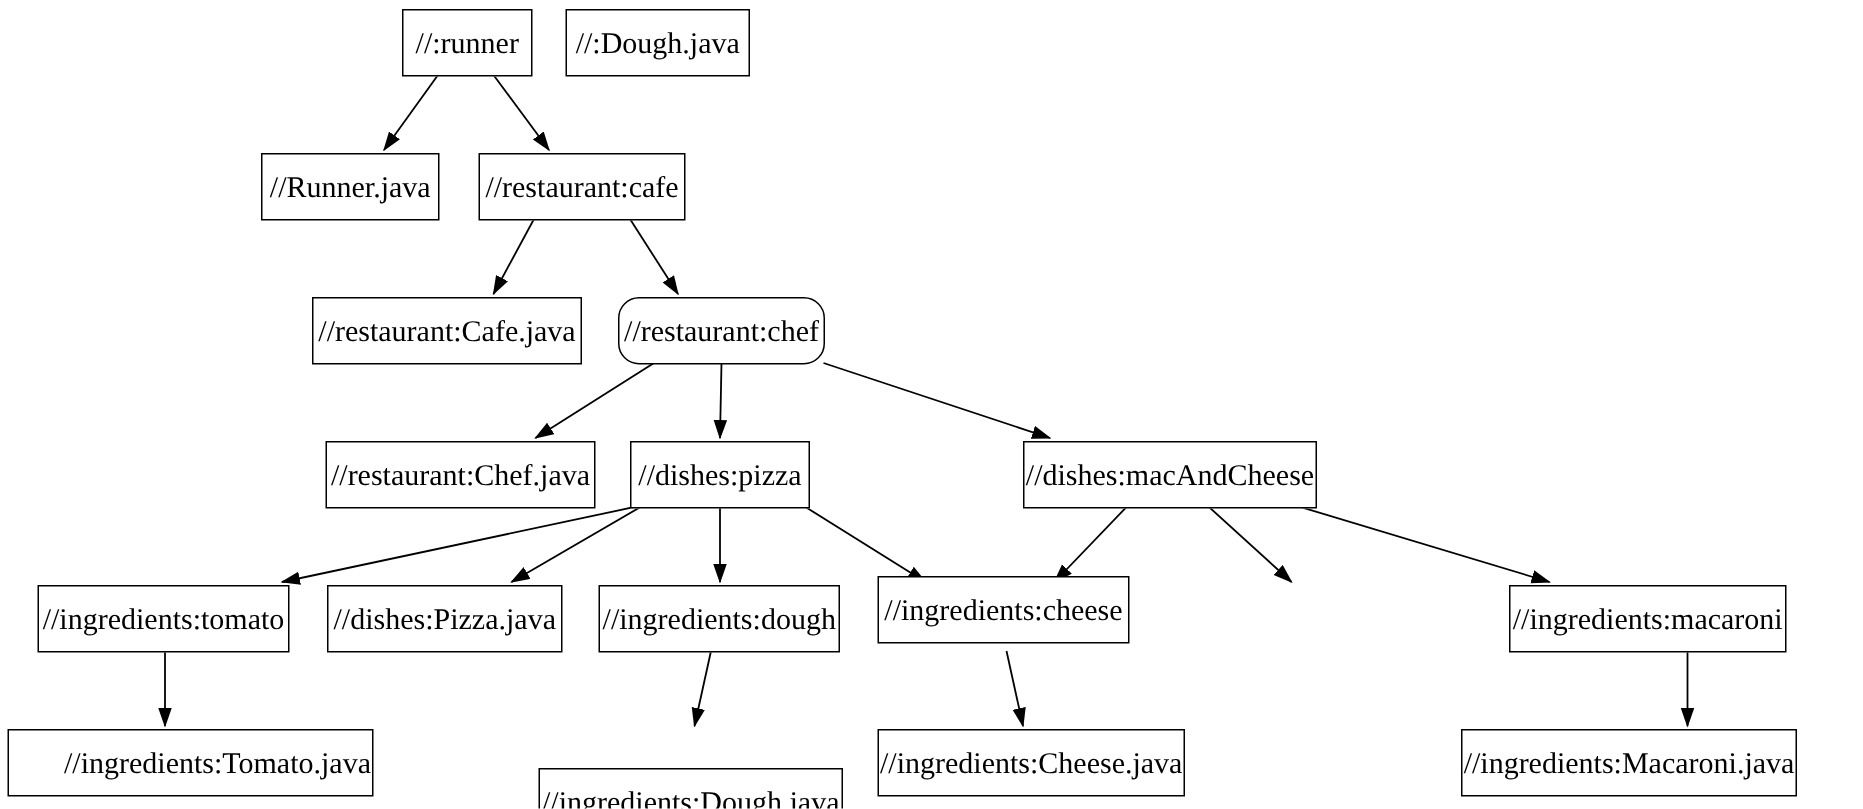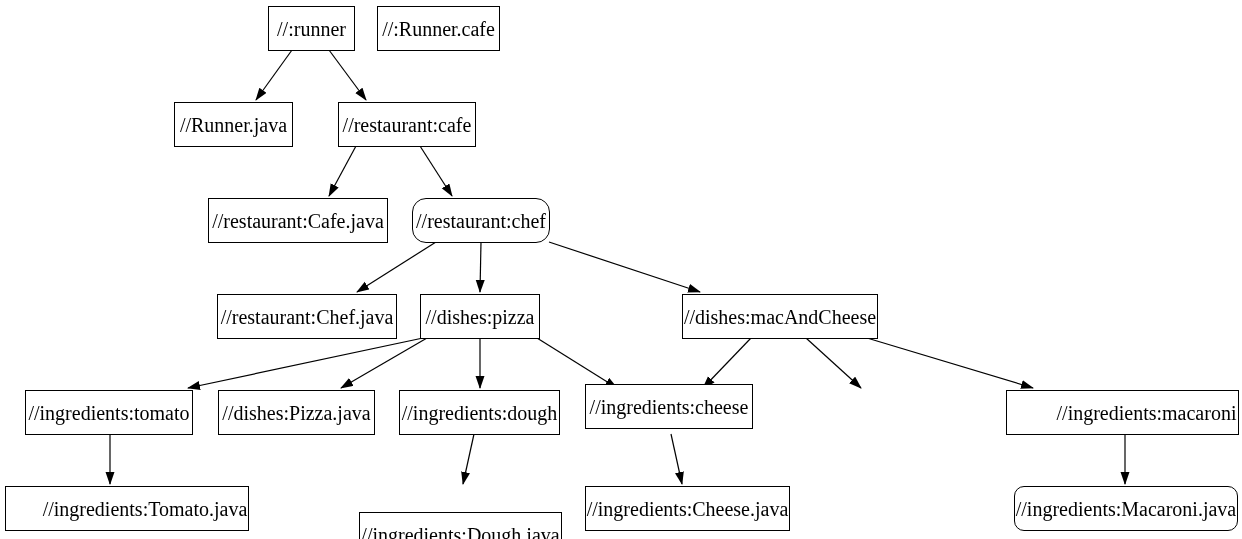--- a/index.html
+++ b/index.html
@@ -39,36 +39,36 @@
     font-size: 20px;
     line-height: 1;
     white-space: nowrap;
     z-index: 2;
     box-sizing: content-box;
   }
   
   .n-runner            { left: 268px; top: 6px;   width: 85px;  }
   .n-runner-java-target{ left: 377px; top: 6px;   width: 121px; }
   .n-runner-java       { left: 174px; top: 102px; width: 117px; }
-  .n-cafe              { left: 319px; top: 102px; width: 136px; margin-left: 19px; }
+  .n-cafe              { left: 319px; top: 102px; width: 136px; }
   .n-cafe-java         { left: 208px; top: 198px; width: 178px; }
   .n-chef              { left: 412px; top: 198px; width: 136px; border-radius: 14px; }
   .n-chef-java         { left: 217px; top: 294px; width: 178px; }
   .n-pizza             { left: 420px; top: 294px; width: 118px; }
   .n-mac-and-cheese    { left: 682px; top: 294px; width: 194px; }
   .n-tomato            { left: 25px;  top: 390px; width: 166px; }
   .n-pizza-java        { left: 218px; top: 390px; width: 155px; }
   .n-dough             { left: 399px; top: 390px; width: 159px; }
   .n-cheese            { left: 585px; top: 384px; width: 166px; text-align: center; }
   .n-mac-and-cheese-java{ left: 775px; top: 390px; width: 232px; }
-  .n-macaroni          { left: 1006px; top: 390px; width: 183px; padding-left: 48px; }
+  .n-macaroni          { left: 1006px; top: 390px; width: 183px; }
   .n-tomato-java       { left: 5px;   top: 486px; width: 206px; padding-left: 36px; }
   .n-dough-java        { left: 359px; top: 512px; width: 201px; }
   .n-cheese-java       { left: 585px; top: 486px; width: 203px; }
-  .n-macaroni-java     { left: 1014px; top: 486px; width: 222px; border-radius: 10px; }
+  .n-macaroni-java     { left: 974px; top: 486px; width: 222px; }
 </style>
 </head>
 <body>
 
 <div class="canvas">
 
   <svg class="edges-layer" width="1242" height="539" viewBox="0 0 1242 539" xmlns="http://www.w3.org/2000/svg">
     <defs>
       <marker id="arrow" markerUnits="userSpaceOnUse" markerWidth="14" markerHeight="10" refX="12" refY="4.5" orient="auto">
         <path d="M0,0 L13,4.5 L0,9 z" fill="#000000"></path>
@@ -88,21 +88,21 @@
     <line class="edge" x1="751" y1="338" x2="703" y2="388" marker-end="url(#arrow)"></line>
     <line class="edge" x1="806" y1="338" x2="861" y2="388" marker-end="url(#arrow)"></line>
     <line class="edge" x1="867" y1="338" x2="1033" y2="388" marker-end="url(#arrow)"></line>
     <line class="edge" x1="110" y1="434" x2="110" y2="484" marker-end="url(#arrow)"></line>
     <line class="edge" x1="474" y1="434" x2="463" y2="484" marker-end="url(#arrow)"></line>
     <line class="edge" x1="671" y1="434" x2="682" y2="484" marker-end="url(#arrow)"></line>
     <line class="edge" x1="1125" y1="434" x2="1125" y2="484" marker-end="url(#arrow)"></line>
   </svg>
 
   <div class="node n-runner">//:runner</div>
-  <div class="node n-runner-java-target">//:Runner.cafe</div>
+  <div class="node n-runner-java-target">//:Dough.java</div>
   <div class="node n-runner-java">//Runner.java</div>
   <div class="node n-cafe">//restaurant:cafe</div>
   <div class="node n-cafe-java">//restaurant:Cafe.java</div>
   <div class="node n-chef">//restaurant:chef</div>
   <div class="node n-chef-java">//restaurant:Chef.java</div>
   <div class="node n-pizza">//dishes:pizza</div>
   <div class="node n-mac-and-cheese">//dishes:macAndCheese</div>
   <div class="node n-tomato">//ingredients:tomato</div>
   <div class="node n-pizza-java">//dishes:Pizza.java</div>
   <div class="node n-dough">//ingredients:dough</div>

